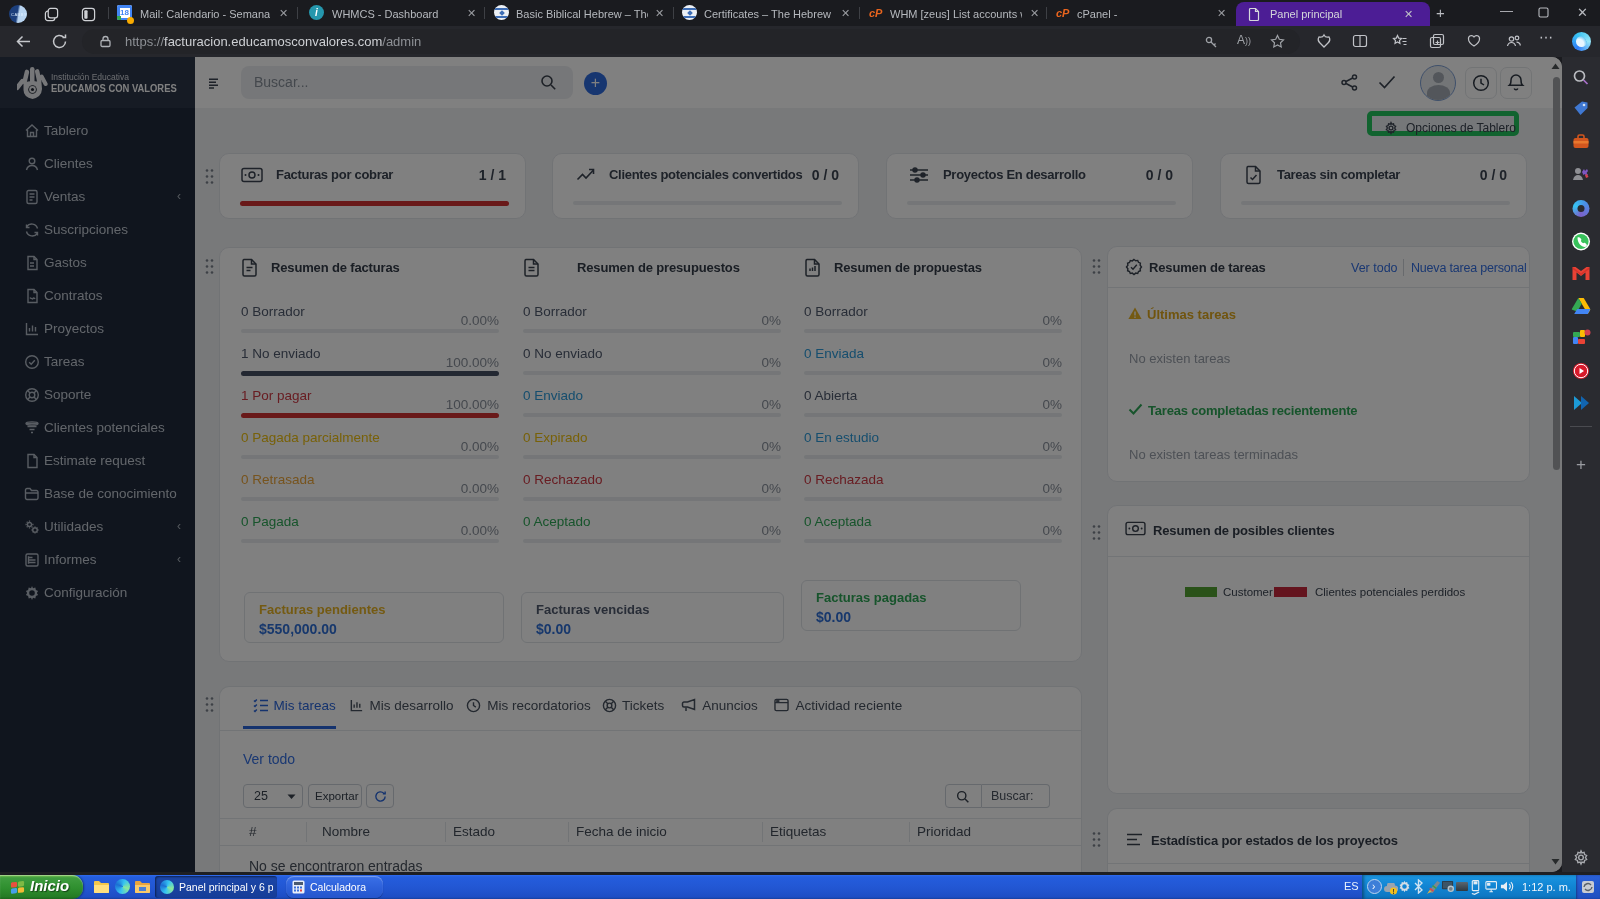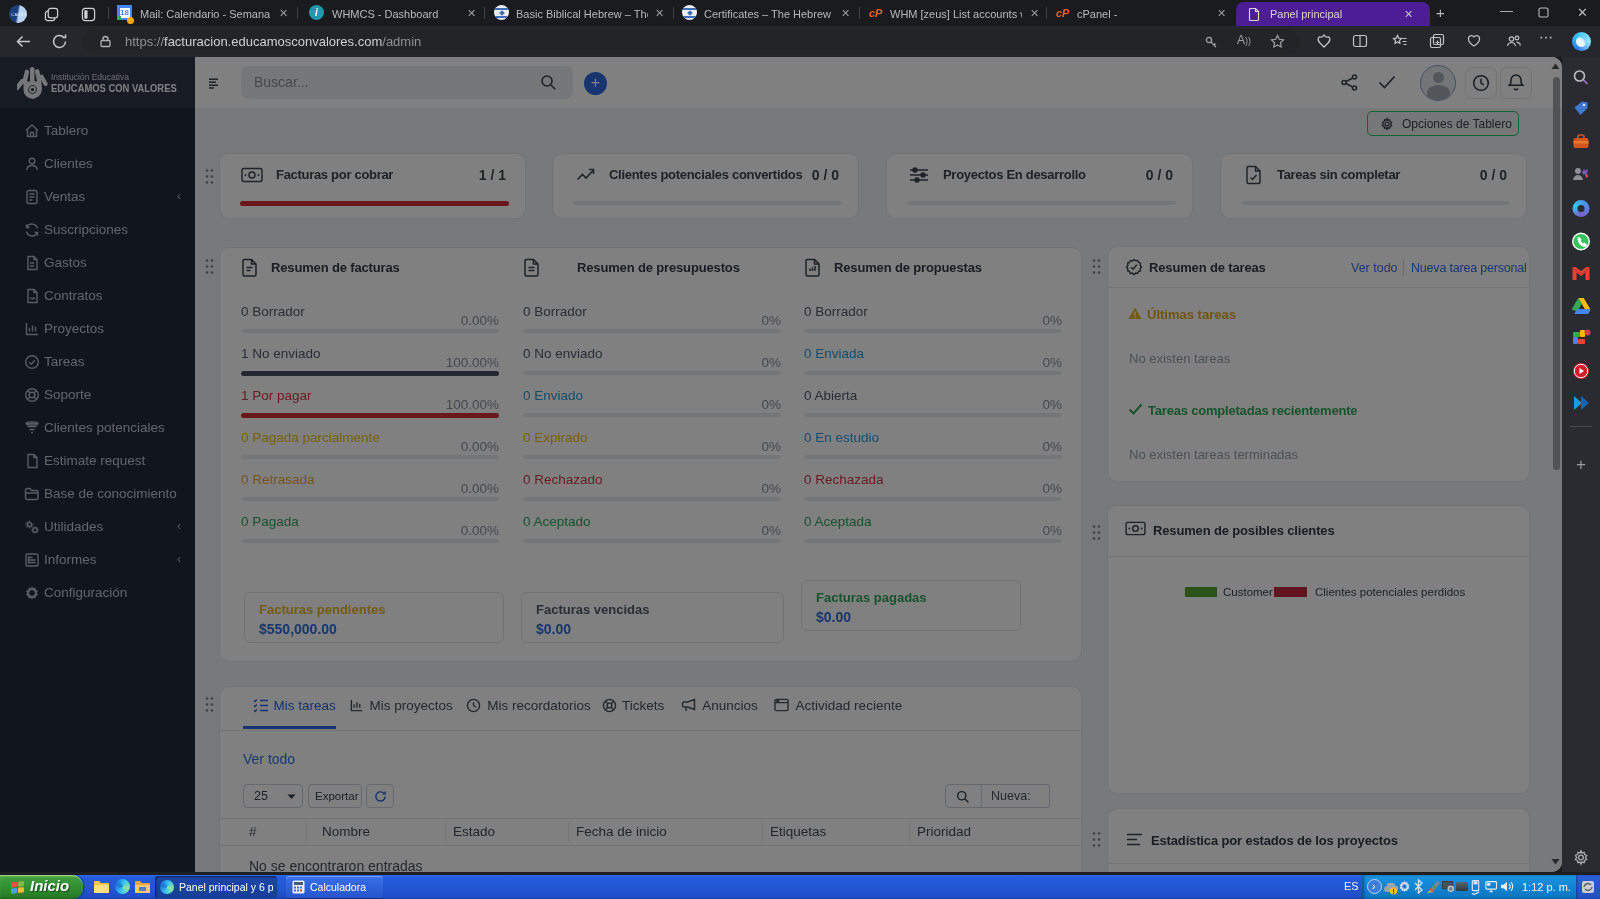--- a/index.html
+++ b/index.html
@@ -373,21 +373,21 @@
         </div>
       <div class="menuitem" style="top:469px;">
           <svg width="16" height="16" viewBox="0 0 16 16" fill="#b2bac6">
             <path d="M8 5.2A2.8 2.8 0 1 0 8 10.8 2.8 2.8 0 1 0 8 5.2zM8 1l1 2.2 2.3-.6.6 2.3L14.1 6l-1.3 2 1.3 2-2.2 1.1-.6 2.3-2.3-.6L8 15l-1-2.2-2.3.6-.6-2.3L1.9 10l1.3-2-1.3-2 2.2-1.1.6-2.3 2.3.6z" fill-rule="evenodd"></path>
           </svg>
           <span class="mi-label">Configuración</span>
         </div>
     </div>
     <div id="maincontent" style="position:absolute;left:0;top:0;width:1562px;height:815px;">
 
-      <div class="abs" style="left:1367px;top:54px;width:152px;height:25px;background:#e9edf2;border:1px solid #22c55e;border-radius:5px;">
+      <div class="abs" style="left:1367px;top:54px;width:152px;height:25px;background:#e9edf2;border:5px solid #22c55e;border-radius:5px;">
         <svg class="abs" style="left:12px;top:5px;" width="14" height="14" viewBox="0 0 16 16" fill="none" stroke="#3c4552" stroke-width="1.5">
             <circle cx="8" cy="8" r="2.2"></circle>
             <path d="M8 1.8l.9 1.9 2-.5.5 2 1.9.9-1.1 1.9 1.1 1.9-1.9.9-.5 2-2-.5-.9 1.9-.9-1.9-2 .5-.5-2-1.9-.9L3.9 8 2.8 6.1l1.9-.9.5-2 2 .5z"></path>
           </svg>
         <div class="abs" style="left:34px;top:5px;font-size:12px;color:#39424e;white-space:nowrap;">Opciones de Tablero</div>
       </div>
 
       <svg class="handle" style="left:205px;top:111px;" width="9" height="17" viewBox="0 0 9 17" fill="#7b828c">
           <circle cx="2" cy="2.5" r="1.3"></circle>
           <circle cx="7" cy="2.5" r="1.3"></circle>
@@ -568,21 +568,21 @@
       <div class="card" style="left:219px;top:629px;width:863px;height:200px;border-radius:10px 10px 0 0;border-bottom:none;">
         <div class="abs" style="left:32.6px;top:11px;"><svg width="16" height="15" viewBox="0 0 16 15" fill="none" stroke="#2a66dc" stroke-width="1.5">
               <path d="M1 2.5l1 1 1.8-2M1 7.5l1 1 1.8-2M1 12.5l1 1 1.8-2"></path>
               <path d="M7 2.5h8M7 7.5h8M7 12.5h8"></path>
             </svg></div>
         <div class="abs" style="left:53.5px;top:11px;font-size:13.5px;font-weight:500;color:#2a66dc;white-space:nowrap;">Mis tareas</div>
         <div class="abs" style="left:128.7px;top:11px;"><svg width="15" height="15" viewBox="0 0 16 16" fill="none" stroke="#49525f" stroke-width="1.5">
               <path d="M2.5 2v11.5H14"></path>
               <path d="M5.5 10.5V7M8.5 10.5V4.5M11.5 10.5V6"></path>
             </svg></div>
-        <div class="abs" style="left:149.6px;top:11px;font-size:13.5px;font-weight:500;color:#49525f;white-space:nowrap;">Mis proyectos</div>
+        <div class="abs" style="left:149.6px;top:11px;font-size:13.5px;font-weight:500;color:#49525f;white-space:nowrap;">Mis desarrollo</div>
         <div class="abs" style="left:246.3px;top:11px;"><svg width="15" height="15" viewBox="0 0 16 16" fill="none" stroke="#49525f" stroke-width="1.5">
               <circle cx="8" cy="8" r="6.5"></circle>
               <path d="M8 4.5V8l2.5 1.7"></path>
             </svg></div>
         <div class="abs" style="left:267.3px;top:11px;font-size:13.5px;font-weight:500;color:#49525f;white-space:nowrap;">Mis recordatorios</div>
         <div class="abs" style="left:382px;top:11px;"><svg width="15" height="15" viewBox="0 0 16 16" fill="none" stroke="#49525f" stroke-width="1.5">
               <circle cx="8" cy="8" r="6.5"></circle>
               <circle cx="8" cy="8" r="2.5"></circle>
               <path d="M3.5 3.5l2.7 2.7M12.5 3.5L9.8 6.2M3.5 12.5l2.7-2.7M12.5 12.5L9.8 9.8"></path>
             </svg></div>
@@ -615,21 +615,21 @@
               <path d="M12 7a5 5 0 1 1-1.5-3.6M12 1.5V4H9.5"></path>
             </svg>
  </div>
         <div class="abs" style="left:725px;top:97px;width:37px;height:24px;border:1px solid #ccd2d9;border-radius:4px 0 0 4px;background:#fff;">
    <svg class="abs" style="left:10px;top:5px;" width="14" height="14" viewBox="0 0 17 17" fill="none" stroke="#39424e" stroke-width="1.7">
               <circle cx="7" cy="7" r="5"></circle>
               <path d="M11 11l4 4"></path>
             </svg>
  </div>
         <div class="abs" style="left:762px;top:97px;width:68px;height:24px;border:1px solid #ccd2d9;border-left:none;border-radius:0 4px 4px 0;background:#fff;">
-   <div class="abs" style="left:9px;top:4px;font-size:12.5px;color:#4a525e;">Nueva:</div>
+   <div class="abs" style="left:9px;top:4px;font-size:12.5px;color:#4a525e;">Buscar:</div>
  </div>
         <div class="abs" style="left:0;top:131px;width:861px;height:28px;border-top:1px solid #e4e7eb;border-bottom:1px solid #e4e7eb;"></div>
         <div class="abs" style="left:29px;top:137px;font-size:13.5px;color:#444d59;">#</div>
         <div class="abs" style="left:102px;top:137px;font-size:13.5px;color:#444d59;">Nombre</div>
         <div class="abs" style="left:233px;top:137px;font-size:13.5px;color:#444d59;">Estado</div>
         <div class="abs" style="left:356px;top:137px;font-size:13.5px;color:#444d59;">Fecha de inicio</div>
         <div class="abs" style="left:550px;top:137px;font-size:13.5px;color:#444d59;">Etiquetas</div>
         <div class="abs" style="left:697px;top:137px;font-size:13.5px;color:#444d59;">Prioridad</div>
         <div class="abs" style="left:86px;top:135px;width:1px;height:20px;background:#e4e7eb;"></div>
         <div class="abs" style="left:225px;top:135px;width:1px;height:20px;background:#e4e7eb;"></div>
@@ -778,21 +778,21 @@
     <svg class="abs" style="left:134px;top:5px;" width="17" height="14" viewBox="0 0 17 14">
         <path d="M1 2a1 1 0 0 1 1-1h4l2 2h7a1 1 0 0 1 1 1v8a1 1 0 0 1-1 1H2a1 1 0 0 1-1-1z" fill="#e8a33d"></path>
         <path d="M1 5h15v7a1 1 0 0 1-1 1H2a1 1 0 0 1-1-1z" fill="#f7c96b"></path>
         <rect x="5" y="7" width="7" height="4" fill="#4a7fd4"></rect>
       </svg>
 
     <div class="abs" style="left:155px;top:1px;width:122px;height:22px;border-radius:3px;background:linear-gradient(#1c46a8, #163d98);box-shadow:inset 1px 1px 2px rgba(0,0,0,.5);">
       <div class="abs" style="left:5px;top:4px;width:14px;height:14px;border-radius:50%;background:conic-gradient(from 200deg,#35c3f2,#1b6fd4,#35c3f2,#8ce99a,#35c3f2);"></div>
       <div class="abs" style="left:24px;top:5px;font-size:10.5px;color:#fff;white-space:nowrap;overflow:hidden;width:94px;">Panel principal y 6 pági...</div>
     </div>
-    <div class="abs" style="left:286px;top:1px;width:97px;height:22px;border-radius:3px;background:linear-gradient(#3a70e8, #2c5fd8 60%, #2555cc);box-shadow:inset 0 1px 1px rgba(255,255,255,.35), 0 1px 1px rgba(0,0,0,.3);">
+    <div class="abs" style="left:286px;top:1px;width:97px;height:22px;border-radius:8px;background:linear-gradient(#3a70e8, #2c5fd8 60%, #2555cc);box-shadow:inset 0 1px 1px rgba(255,255,255,.35), 0 1px 1px rgba(0,0,0,.3);">
       <svg class="abs" style="left:6px;top:4px;" width="13" height="14" viewBox="0 0 13 14">
           <rect x="0.5" y="0.5" width="12" height="13" rx="1.5" fill="#e8eef8"></rect>
           <rect x="2" y="2" width="9" height="3" fill="#4a5a70"></rect>
           <rect x="2" y="6.5" width="2" height="2" fill="#3a6fd8"></rect>
           <rect x="5" y="6.5" width="2" height="2" fill="#3a6fd8"></rect>
           <rect x="8" y="6.5" width="2" height="2" fill="#3a6fd8"></rect>
           <rect x="2" y="9.5" width="2" height="2" fill="#3a6fd8"></rect>
           <rect x="5" y="9.5" width="2" height="2" fill="#3a6fd8"></rect>
           <rect x="8" y="9.5" width="2" height="2" fill="#e04343"></rect>
         </svg>

